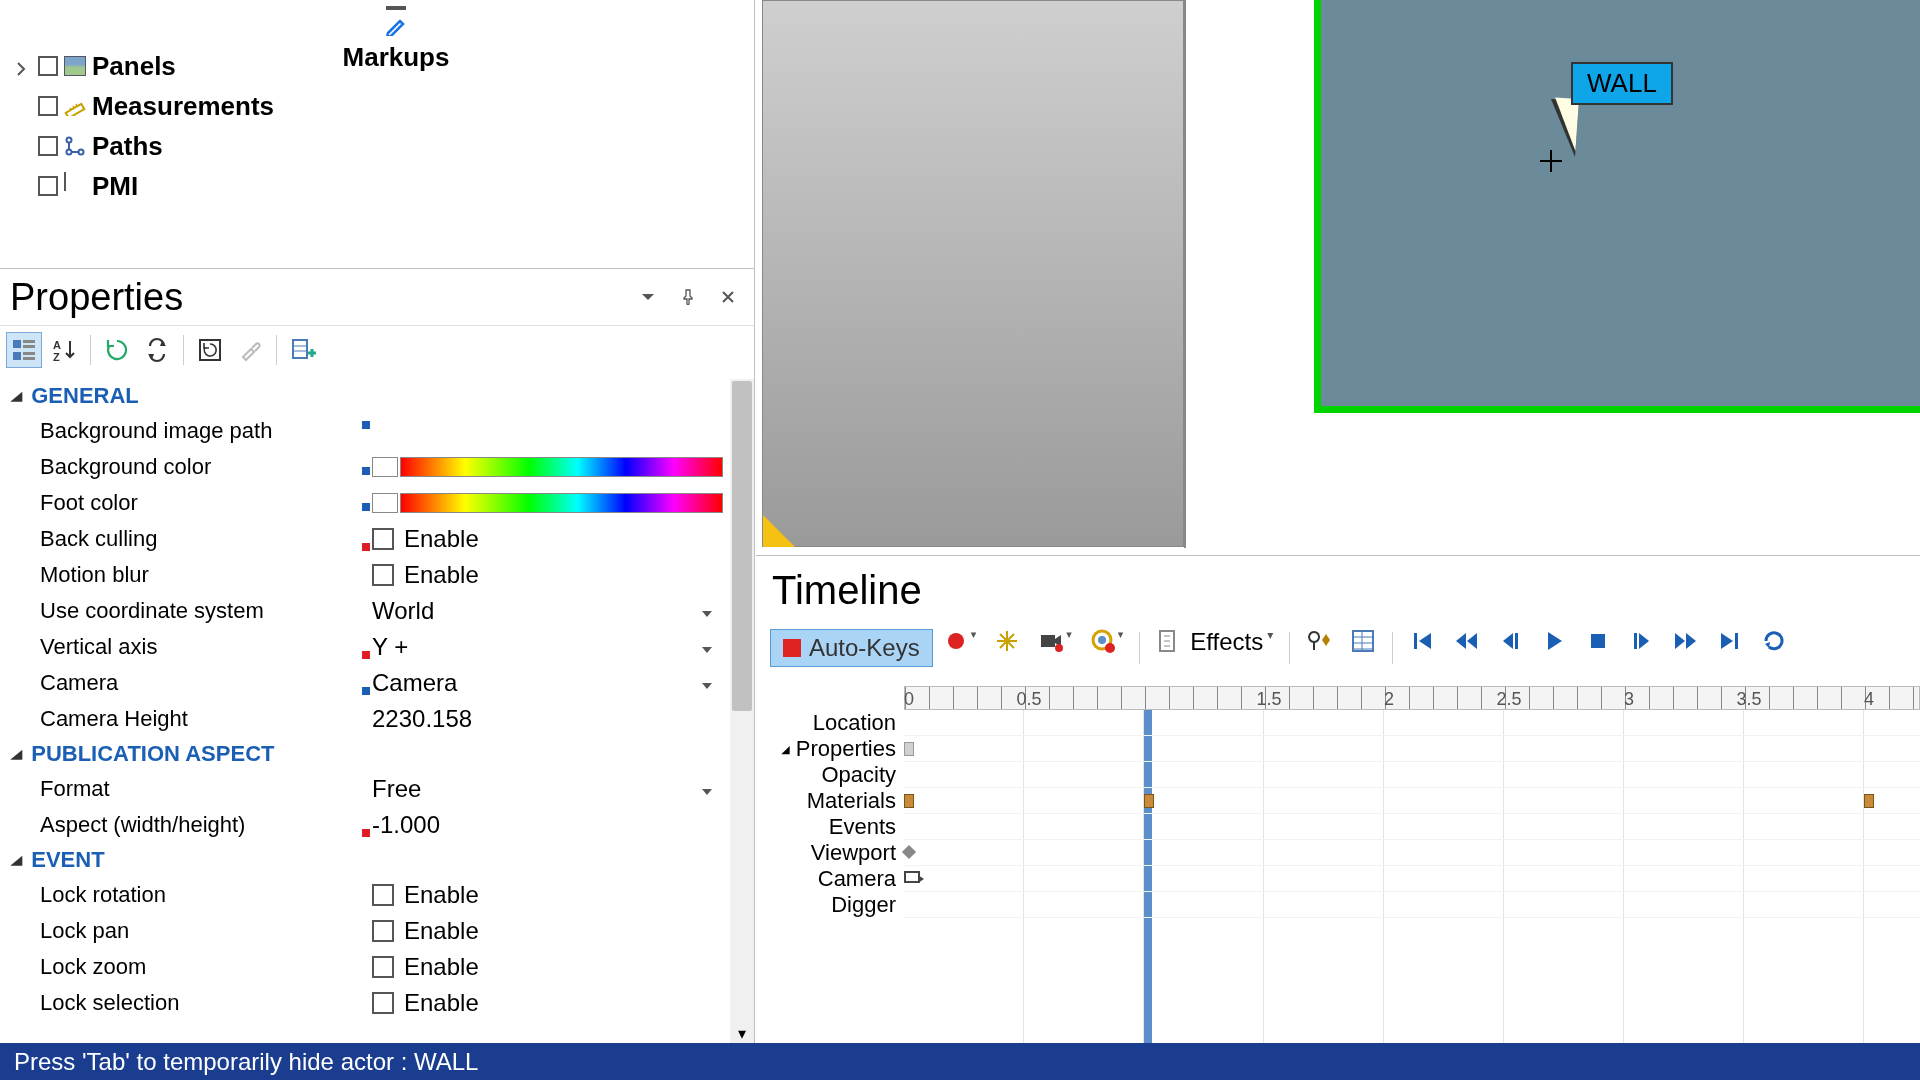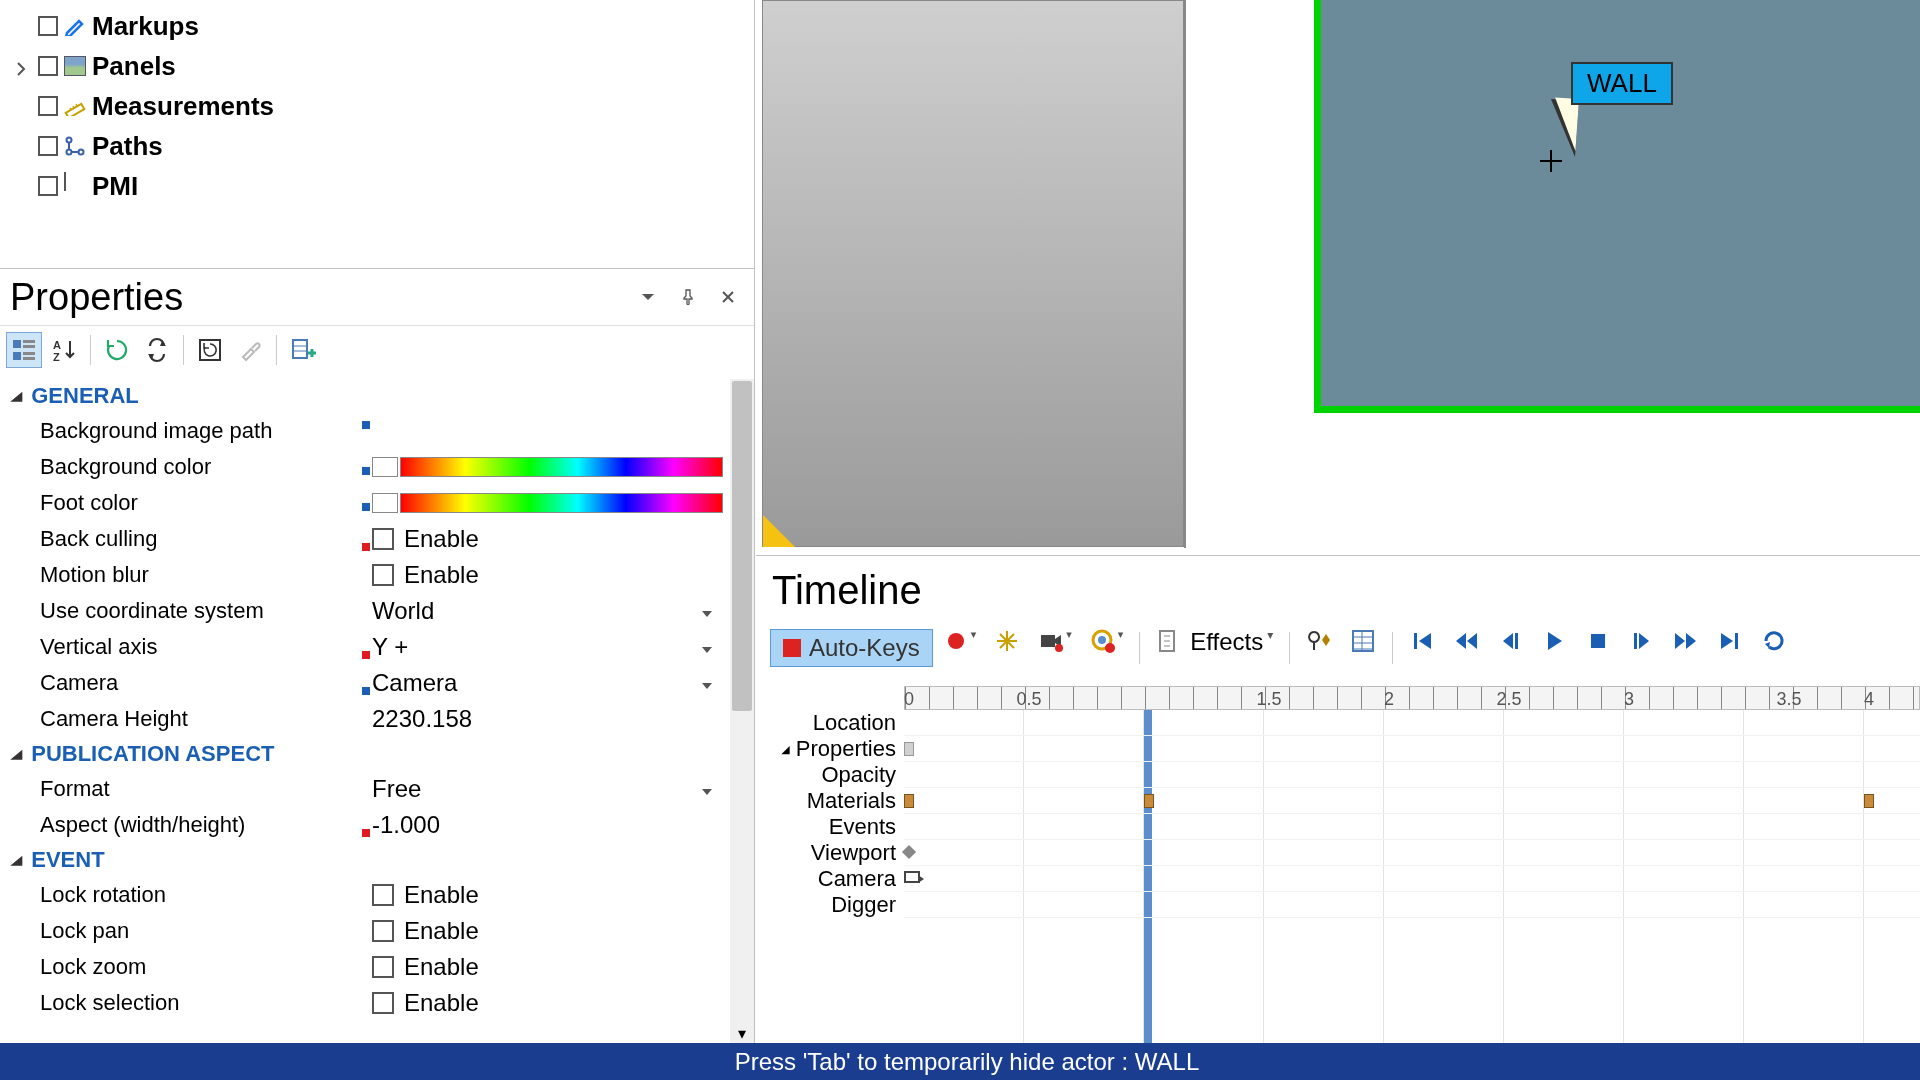--- a/index.html
+++ b/index.html
@@ -189,31 +189,31 @@
 .tl-cam-ic::after { content:""; position:absolute; right:-6px; top:2px; width:0; height:0; border-left:6px solid #444; border-top:4px solid transparent; border-bottom:4px solid transparent; }
 .tl-playhead {
   position:absolute; top:0; bottom:0; width:8px; background:#5b8ecb;
   left:241px;
 }
 
 
 .statusbar {
   position:absolute; left:0; right:0; bottom:0; height:37px;
   background:#1a3d8f; color:#fff; font-size:24px;
-  display:flex; align-items:center; padding-left:14px;justify-content:center;
+  display:flex; align-items:center; padding-left:14px;
 }
 </style>
 </head>
 <body>
 
 <div class="left-col">
 
   <div class="tree">
 
-  <div class="tree-row" style="position: relative;">
+  <div class="tree-row" style="position: relative; flex-direction: column;">
         <span class="tree-check"></span>
         <span class="tree-icon ic-markup"><svg viewBox="0 0 22 20">
             <path d="M3 17 L15 5 l3 3 L6 20 l-4 1 z" fill="none" stroke-width="2.5"></path>
           </svg></span>
         <span class="tree-label">Markups</span>
       </div>
       <div class="tree-row" style="position: relative;">
         <span class="tree-expand" style="left:14px;margin-top:2px"><svg viewBox="0 0 14 18">
             <path d="M4 3 l6 6 l-6 6" fill="none" stroke="#555" stroke-width="2"></path>
           </svg></span>
@@ -599,21 +599,21 @@
         </div>
       </div>
     <div class="tl-area">
       <div class="tl-ruler">
           <span class="tl-ruler-lbl" style="left: 4px;">0</span>
           <span class="tl-ruler-lbl" style="left: 124px;">0.5</span>
           <span class="tl-ruler-lbl" style="left: 364px;">1.5</span>
           <span class="tl-ruler-lbl" style="left: 484px;">2</span>
           <span class="tl-ruler-lbl" style="left: 604px;">2.5</span>
           <span class="tl-ruler-lbl" style="left: 724px;">3</span>
-          <span class="tl-ruler-lbl" style="left: 844px; margin-left: 40px;">3.5</span>
+          <span class="tl-ruler-lbl" style="left: 844px;">3.5</span>
           <span class="tl-ruler-lbl" style="left: 964px;">4</span>
         </div>
       <div class="tl-grid">
         <div class="tl-playhead" style="left: 240px;"></div>
         <div class="tl-grid-rows">
             <div class="tl-grid-row"></div>
             <div class="tl-grid-row">
               <span class="tl-key gray" style="left: 0px;"></span>
             </div>
             <div class="tl-grid-row"></div>

